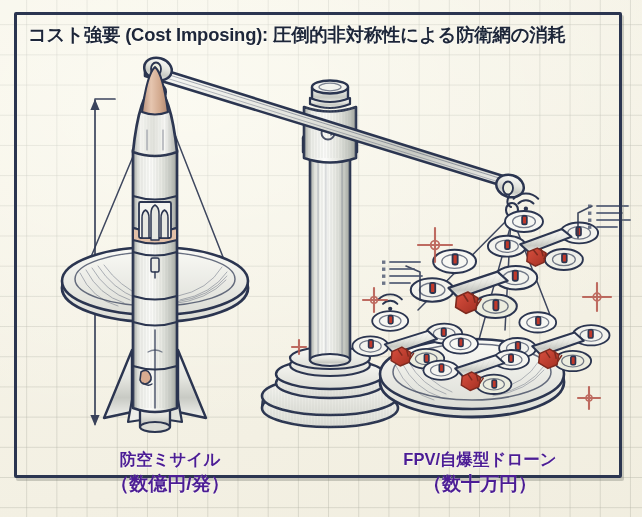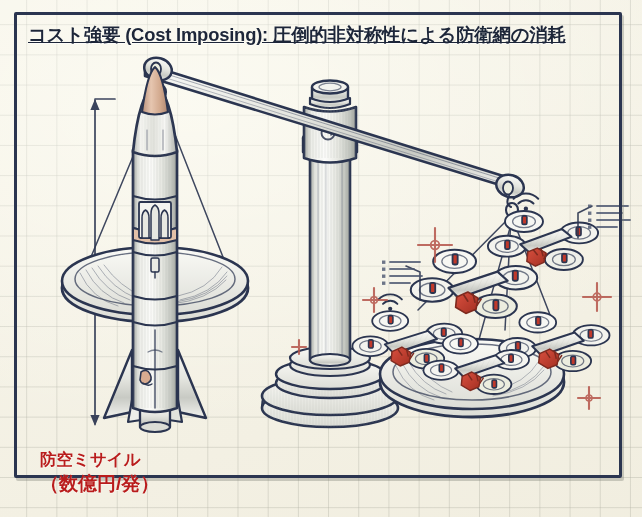--- a/index.html
+++ b/index.html
@@ -41,26 +41,25 @@
     pointer-events:none;
   }
   
   #title{
     position:absolute; left:28px; top:17px; width:520px; height:34px;
     display:flex; align-items:center;
     font-size:18.4px; font-weight:bold; letter-spacing:-.2px;
     color:#1d2639;
     white-space:nowrap;
     text-shadow:0 1px 0 rgba(255,255,255,.6);
-    text-decoration:underline;
   }
   
   .caption{
-    position:absolute; text-align:left;
-    color:#b91c1c; font-weight:bold; font-size:16.5px; line-height:1.42;
+    position:absolute; text-align:center;
+    color:#4c1d95; font-weight:bold; font-size:16.5px; line-height:1.42;
     white-space:nowrap;
     text-shadow:0 1px 0 rgba(255,255,255,.55);
   }
   #cap-left{ left:40px; top:448px; width:260px; }
   #cap-right{ left:340px; top:448px; width:280px; }
   .cap-l2{ font-size:19px; }
   svg{ position:absolute; left:0; top:0; overflow:visible; }
   #art{ width:642px; height:517px; }
 </style>
 </head>
@@ -473,15 +472,17 @@
   <div class="frame"></div>
 
   <div id="title">コスト強要 (Cost Imposing): 圧倒的非対称性による防衛網の消耗</div>
 
   <div id="cap-left" class="caption">
     <div>防空ミサイル</div>
     <div class="cap-l2">（数億円/発）</div>
   </div>
 
   <div id="cap-right" class="caption">
+    <div>FPV/自爆型ドローン</div>
+    <div class="cap-l2">（数十万円）</div>
   </div>
 
 </div>
 
 </body></html>

